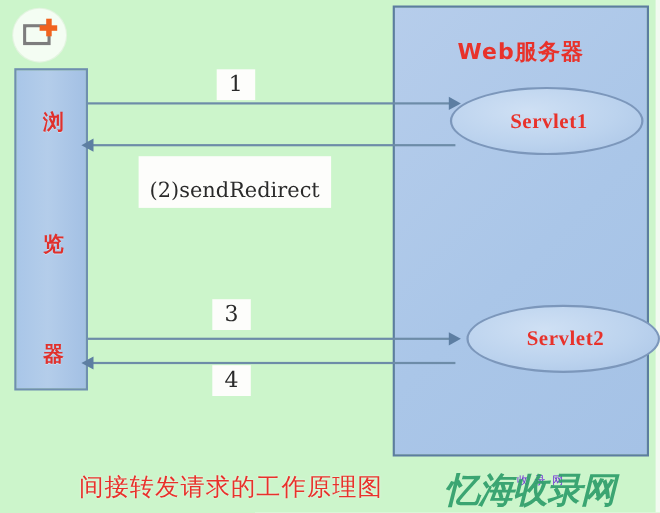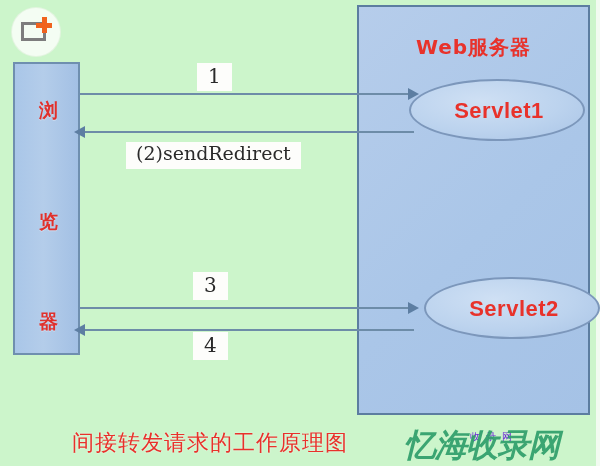--- a/index.html
+++ b/index.html
@@ -92,22 +92,22 @@
     position: absolute;
     width: 176px; height: 62px;
     border-radius: 50%;
     border: 2px solid #7c97bb;
     background: radial-gradient(ellipse at 40% 35%, #cfe0f4 0%, #bcd3ee 55%, #a9c4e6 100%);
   }
   .servlet span {
     position: absolute; left: 0; top: 0;
     width: 176px; height: 62px;
     display: flex; align-items: center; justify-content: center;
-    color: #e8322b; font-weight: bold; font-size: 22px;
-    font-family: Liberation Sans, sans-serif;
+    color: #e8322b; font-weight: bold; font-size: 19px;
+    font-family: Liberation Serif, serif;
     letter-spacing: .5px;
     padding-bottom: 2px;
   }
   #servlet1 { left: 409px; top: 79px; }
   #servlet2 { left: 424px; top: 277px; }
 
   
   .hline {
     position: absolute; height: 2px;
     background: #6d8ca8;
@@ -140,21 +140,21 @@
     font-size: 20px;
     padding: 1px 11px 3px 11px;
     font-weight: normal;
   }
   #label-1 { left: 197px; top: 63px; }
   #label-3 { left: 193px; top: 272px; }
   #label-4 { left: 193px; top: 332px; }
   #label-redirect {
     left: 126px; top: 142px;
     font-size: 19px;
-    padding: 0 10px 5px 10px;
+    padding: 20px 10px 5px 10px;
     letter-spacing: 0px;
   }
 
   
   #caption {
     position: absolute; left: 0; top: 428px; width: 420px;
     text-align: center;
     color: #e8322b;
     font-weight: normal;
     font-size: 22px;

